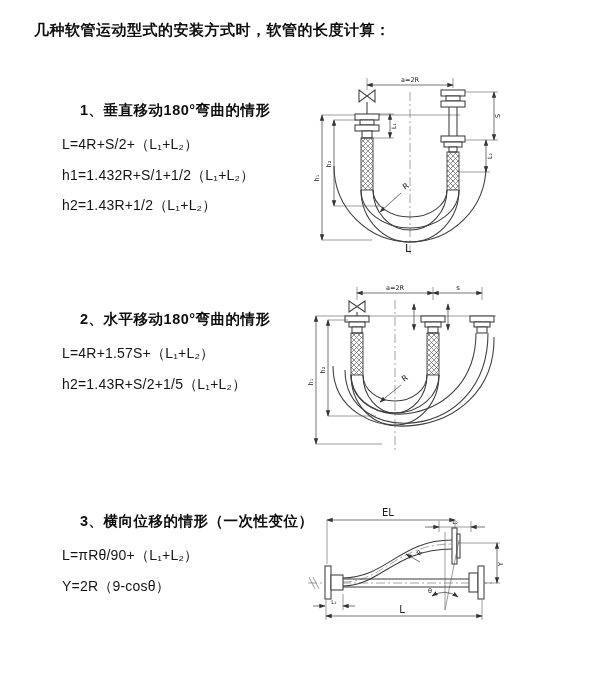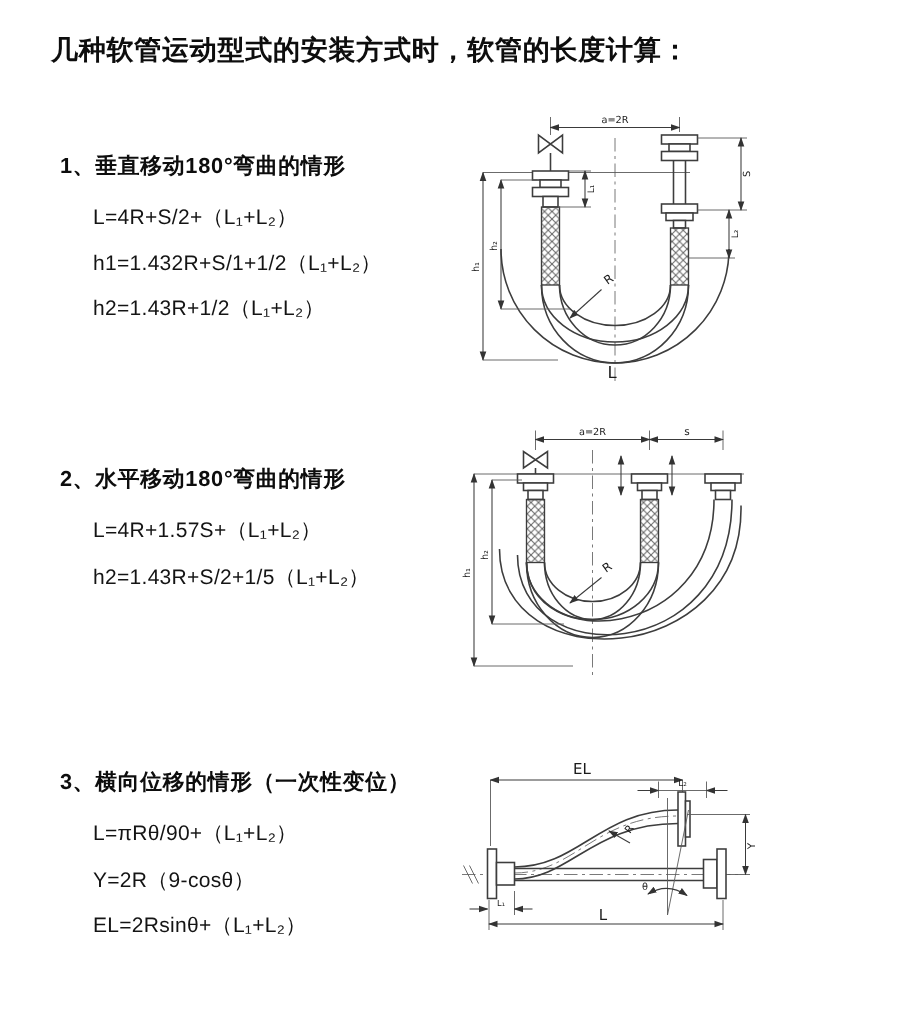--- a/index.html
+++ b/index.html
@@ -4,24 +4,24 @@
 <style>
   html,body{margin:0;padding:0;}
   body{
     width:600px;height:675px;background:#ffffff;
     font-family:"Liberation Sans","DejaVu Sans",sans-serif;
     color:#111;
   }
   .page{position:relative;width:600px;height:675px;background:#fff;overflow:hidden;}
   .title{
     position:absolute;left:34px;top:21px;
-    font-size:18px;font-weight:bold;letter-spacing:0.5px;color:#0d0d0d;
+    font-size:15px;font-weight:bold;letter-spacing:0.5px;color:#0d0d0d;
   }
   .sec{position:absolute;left:40px;}
-  .sec .heading{font-size:14.5px;font-weight:bold;color:#0d0d0d;letter-spacing:0.5px;}
+  .sec .heading{font-size:14.5px;font-weight:bold;color:#0d0d0d;letter-spacing:0.5px;margin-left:40px;}
   .sec .formulas{margin:9px 0 0 22px;}
   .sec .formula{
     font-size:14px;line-height:30.5px;color:#141414;
     font-weight:500;letter-spacing:0.2px;white-space:nowrap;
   }
   #sec1{top:101px;}
   #sec2{top:310px;}
   #sec3{top:512px;}
   .diag{position:absolute;}
   #diag1{left:308px;top:66px;}
@@ -57,21 +57,20 @@
       <div class="formula">L=4R+1.57S+（L₁+L₂）</div>
       <div class="formula">h2=1.43R+S/2+1/5（L₁+L₂）</div>
     </div>
   </section>
 
   <section class="sec" id="sec3">
     <div class="heading">3、横向位移的情形（一次性变位）</div>
     <div class="formulas">
       <div class="formula">L=πRθ/90+（L₁+L₂）</div>
       <div class="formula">Y=2R（9-cosθ）</div>
-      <div class="formula">EL=2Rsinθ+（L₁+L₂）</div>
     </div>
   </section>
 
   <svg id="diag1" class="diag" width="290" height="200" viewBox="0 0 290 200">
     <defs>
       <marker id="ar1" viewBox="0 0 10 10" refX="9" refY="5" markerWidth="9" markerHeight="9" orient="auto-start-reverse">
         <path d="M0,1.5 L10,5 L0,8.5 z" fill="#333"></path>
       </marker>
       <pattern id="hb1" width="5" height="5" patternUnits="userSpaceOnUse">
         <path d="M0,5 L5,0 M0,0 L5,5" stroke="#666" stroke-width="0.7"></path>

